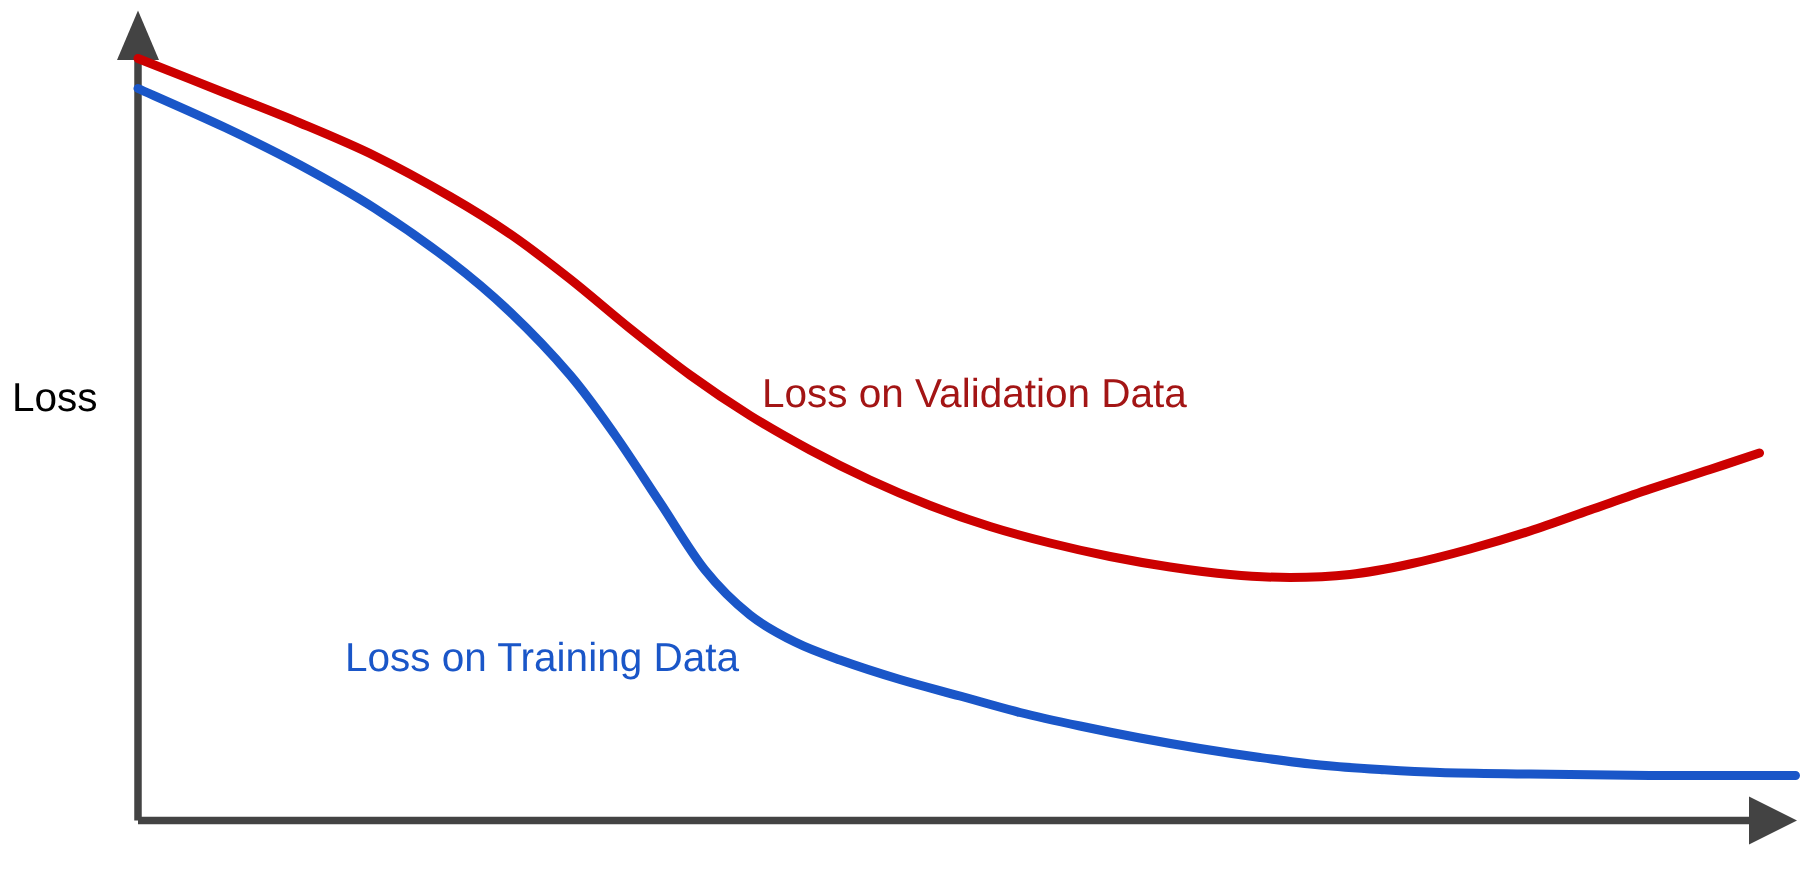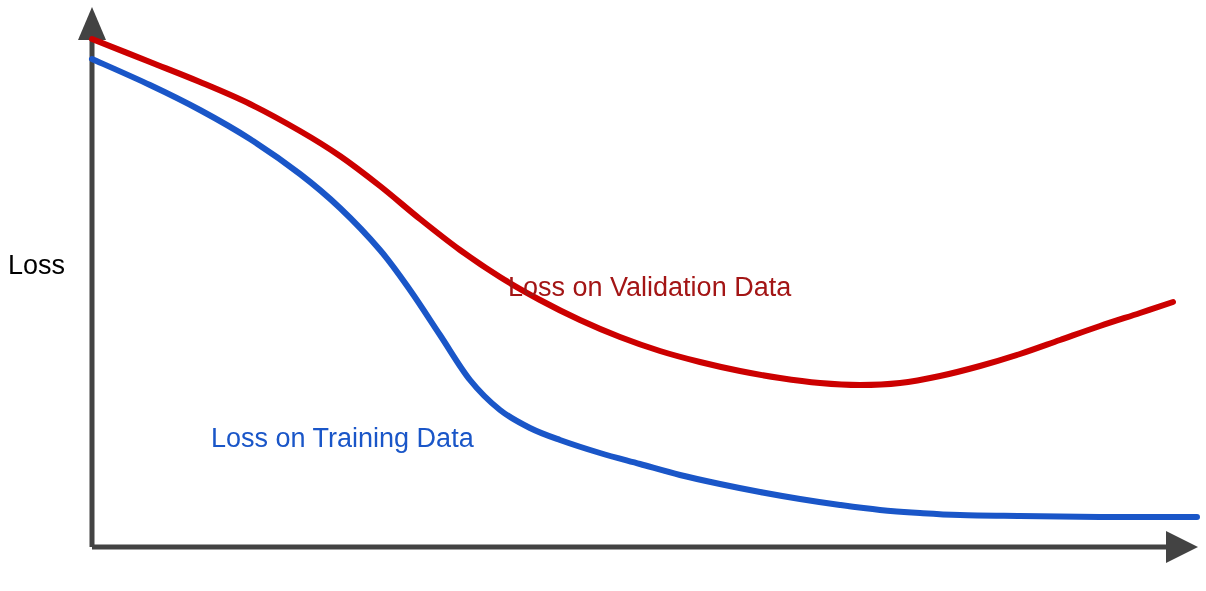--- a/index.html
+++ b/index.html
@@ -43,24 +43,23 @@
   }
   .series-label {
     position: absolute;
     font-size: 27px;
     white-space: nowrap;
     line-height: 1;
   }
   #validation-label {
     left: 508px;
     top: 249px;
-    margin-top: 25px;
   }
   #training-label {
-    left: 211px;
+    left: 230px;
     top: 425px;
     text-align: right;
   }
 </style>
 </head>
 <body>
 
 <div id="canvas">
 
   <svg id="plot-svg" viewBox="0 0 1206 591" xmlns="http://www.w3.org/2000/svg">

